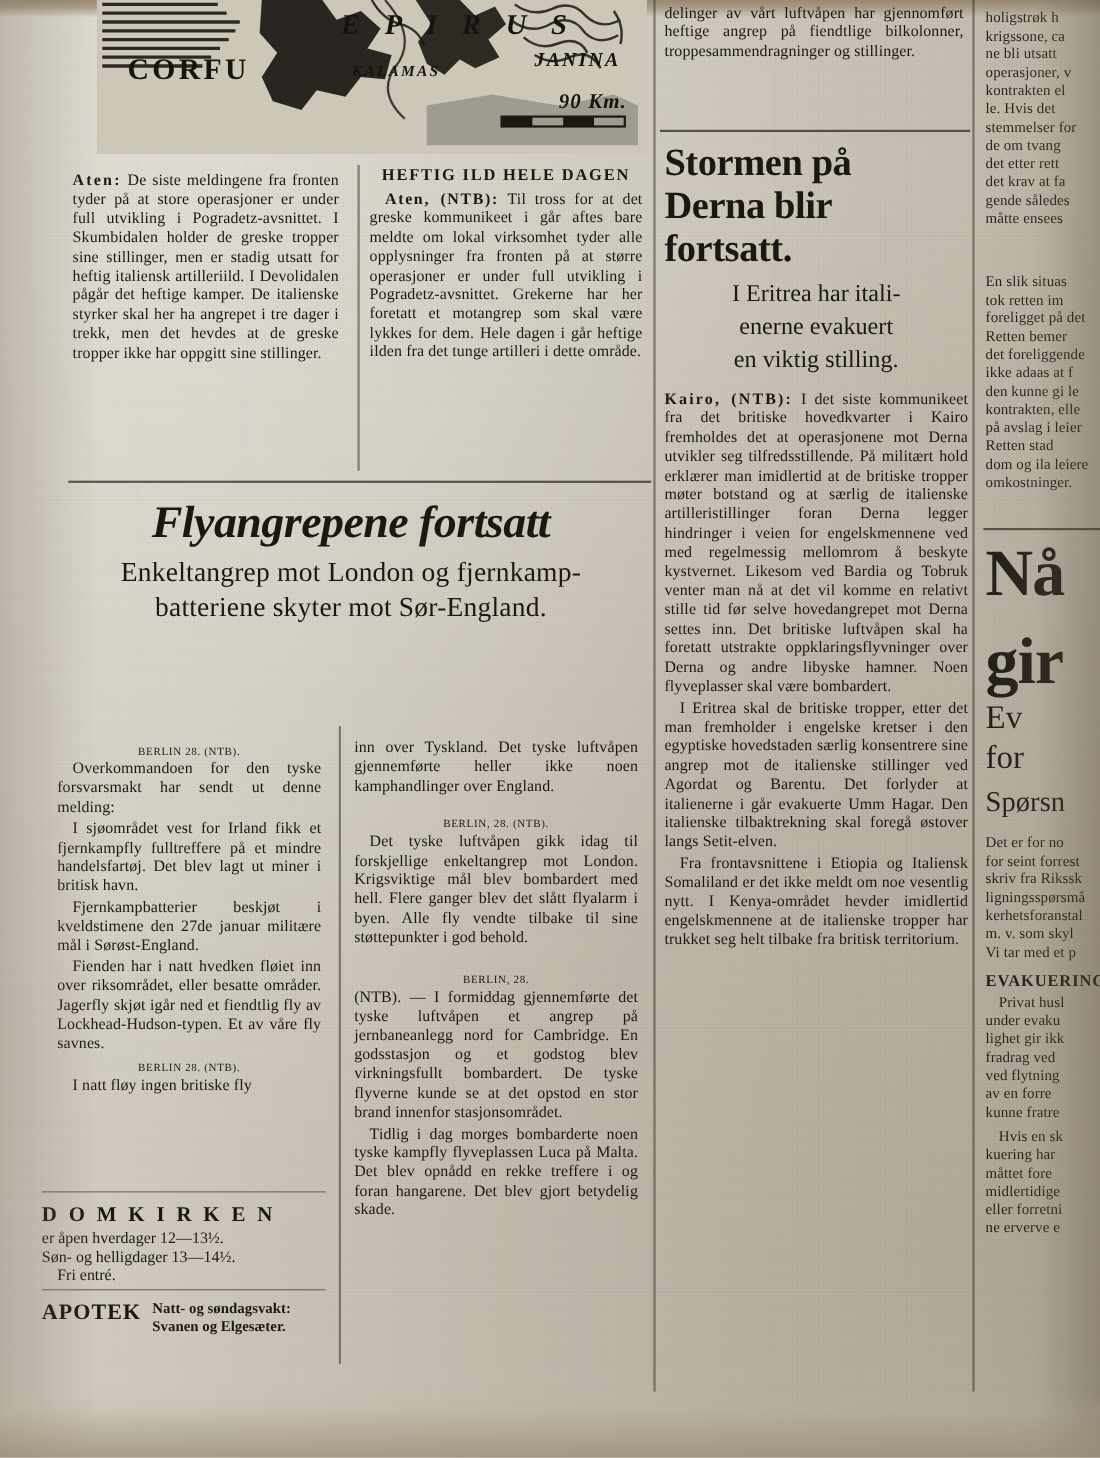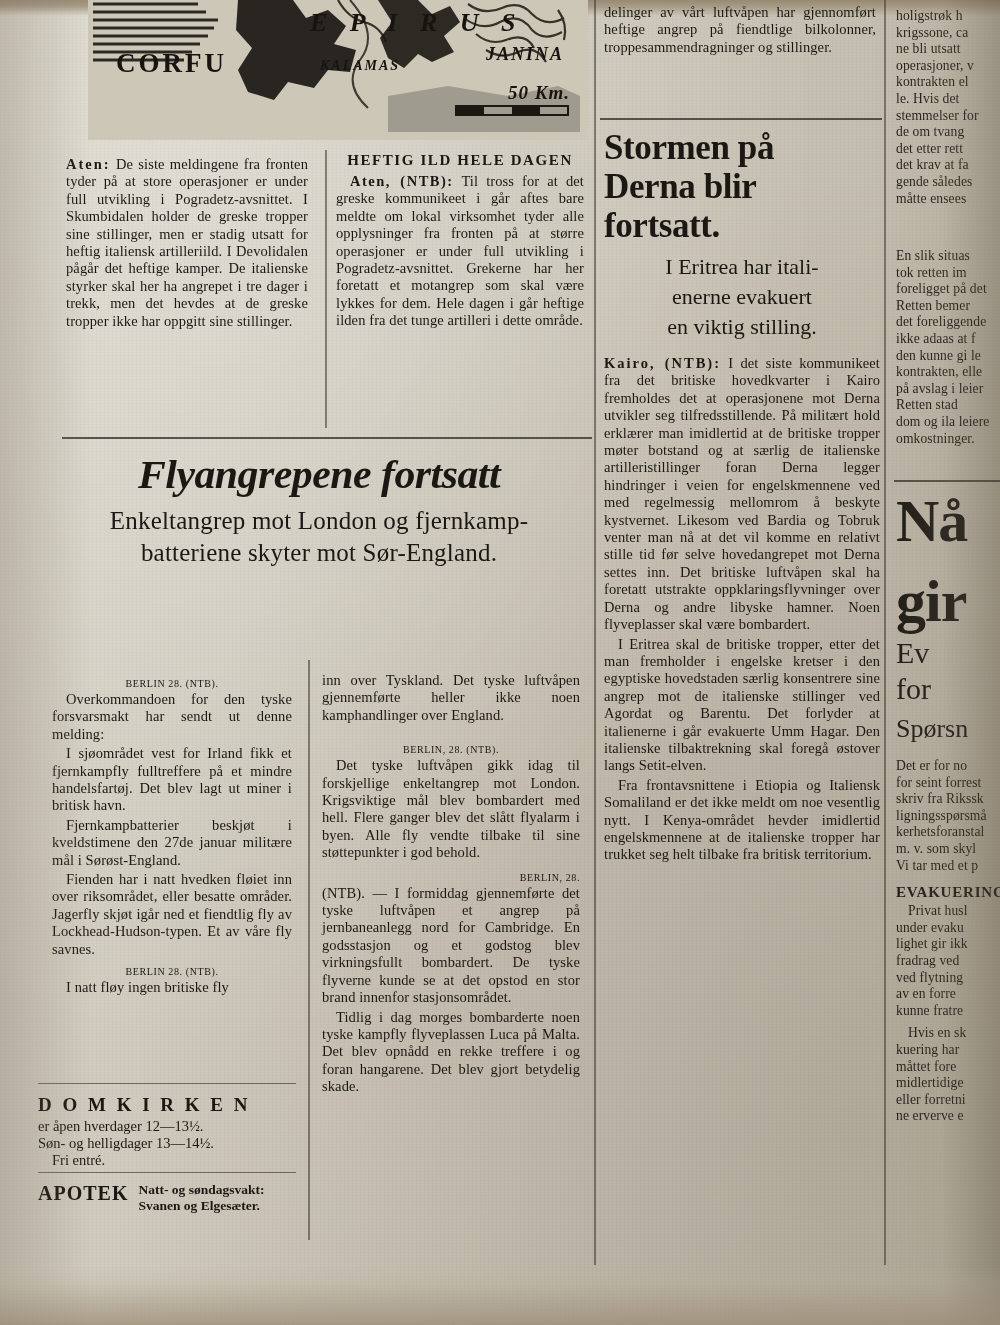--- a/index.html
+++ b/index.html
@@ -265,21 +265,21 @@
       <g>
         <rect x="368" y="106" width="112" height="9" fill="none" stroke="#1b1813" stroke-width="2"></rect>
         <rect x="368" y="106" width="28" height="9" fill="#1b1813"></rect>
         <rect x="424" y="106" width="28" height="9" fill="#1b1813"></rect>
       </g>
     </svg>
     <div class="map-word" style="left:28px; top:48px; font-size:27px; ">CORFU</div>
     <div class="map-label" style="left:232px; top:58px; font-size:14px; letter-spacing:2px;">KALAMAS</div>
     <div class="map-label" style="left:398px; top:44px; font-size:18px; letter-spacing:2px;">JANINA</div>
     <div class="map-label" style="left:222px; top:8px; font-size:26px; letter-spacing:8px;">E P I R U S</div>
-    <div class="map-label" style="left:420px; top:82px; font-size:19px; letter-spacing:1px;">50 Km.</div>
+    <div class="map-label" style="left:420px; top:82px; font-size:19px; letter-spacing:1px;">90 Km.</div>
   </div>
 
   <div class="vrule" style="left:594px; top:0; height:1265px;"></div>
   <div class="vrule" style="left:884px; top:0; height:1265px;"></div>
   <div class="vrule" style="left:325px; top:150px; height:278px;"></div>
   <div class="vrule" style="left:308px; top:660px; height:580px;"></div>
 
   <div class="hrule" style="left:62px; top:437px; width:530px;"></div>
   <div class="hrule thin" style="left:38px; top:1083px; width:258px;"></div>
   <div class="hrule thin" style="left:38px; top:1172px; width:258px;"></div>
@@ -310,21 +310,21 @@
     <p>Fjernkampbatterier beskjøt i kveldstimene den 27de januar militære mål i Sørøst-England.</p>
     <p>Fienden har i natt hvedken fløiet inn over riksområdet, eller besatte områder. Jagerfly skjøt igår ned et fiendtlig fly av Lockhead-Hudson-typen. Et av våre fly savnes.</p>
     <div class="dateline" style="margin-top:8px;">BERLIN 28. (NTB).</div>
     <p>I natt fløy ingen britiske fly</p>
   </div>
 
   <div class="col body" style="left:322px; top:672px; width:258px;">
     <p class="noind">inn over Tyskland. Det tyske luftvåpen gjennemførte heller ikke noen kamphandlinger over England.</p>
     <div class="dateline" style="margin-top:20px;">BERLIN, 28. (NTB).</div>
     <p>Det tyske luftvåpen gikk idag til forskjellige enkeltangrep mot London. Krigsviktige mål blev bombardert med hell. Flere ganger blev det slått flyalarm i byen. Alle fly vendte tilbake til sine støttepunkter i god behold.</p>
-    <div class="dateline right" style="margin-top:10px;">BERLIN, 28.</div>
+    <div class="dateline right" style="margin-top:24px;text-align:center;">BERLIN, 28.</div>
     <p class="noind">(NTB). — I formiddag gjennemførte det tyske luftvåpen et angrep på jernbaneanlegg nord for Cambridge. En godsstasjon og et godstog blev virkningsfullt bombardert. De tyske flyverne kunde se at det opstod en stor brand innenfor stasjonsområdet.</p>
     <p>Tidlig i dag morges bombarderte noen tyske kampfly flyveplassen Luca på Malta. Det blev opnådd en rekke treffere i og foran hangarene. Det blev gjort betydelig skade.</p>
   </div>
 
   <div class="col" style="left:38px; top:1090px; width:262px;">
     <div class="notice-title">D O M K I R K E N</div>
     <p class="notice-line">er åpen hverdager 12—13½.</p>
     <p class="notice-line">Søn- og helligdager 13—14½.</p>
     <p class="notice-line" style="text-indent:14px;">Fri entré.</p>
   </div>

